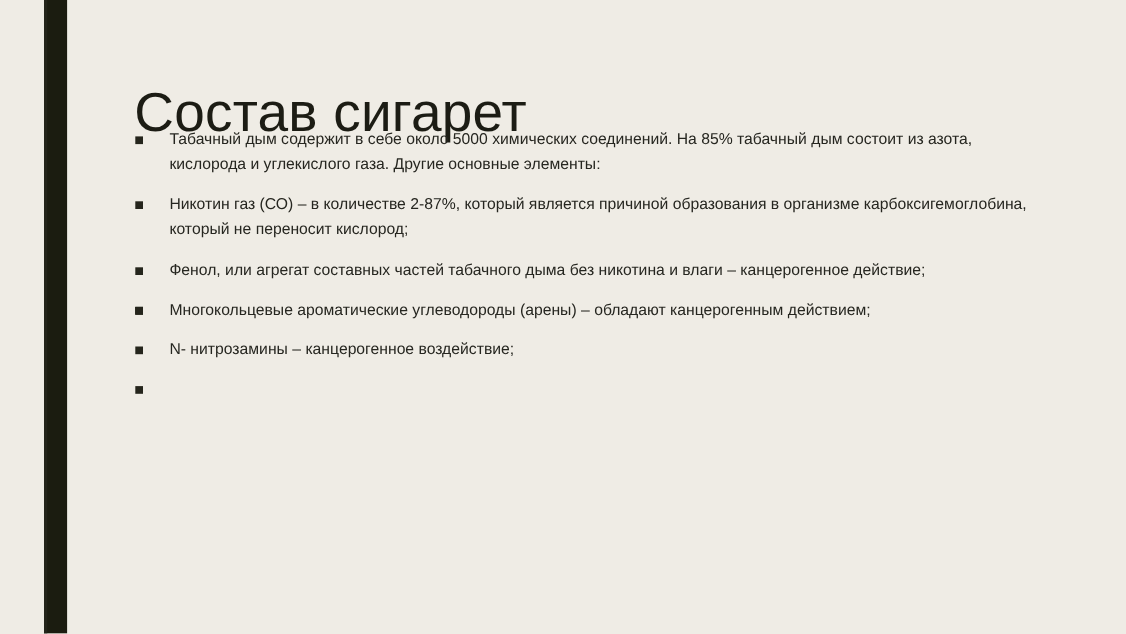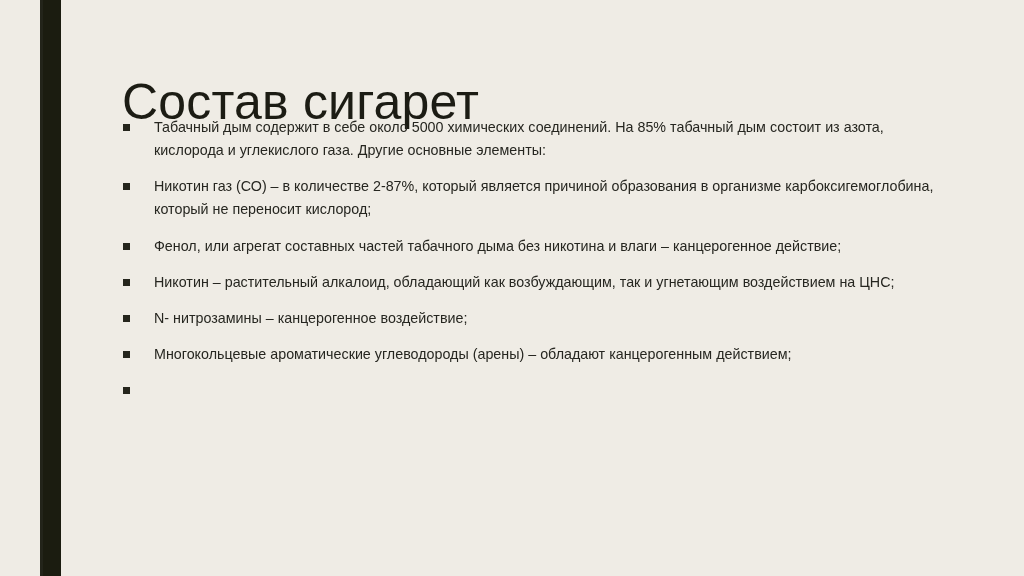--- a/index.html
+++ b/index.html
@@ -105,21 +105,21 @@
   <div class="accent-bar-inner"></div>
 
   <div class="content">
 
     <h1 class="slide-title">Состав сигарет</h1>
 
     <ul class="bullet-list" id="bullet-list">
         <li class="bullet-item"><span class="bullet-marker"></span><span class="bullet-text"><span>Табачный дым содержит в себе около 5000 химических соединений. На 85% табачный дым состоит из азота, кислорода и углекислого газа. </span><b>Другие основные элементы:</b></span></li>
         <li class="bullet-item"><span class="bullet-marker"></span><span class="bullet-text"><b>Никотин газ (СО)</b><span> – в количестве 2-87%, который является причиной образования в организме карбоксигемоглобина, который не переносит кислород;</span></span></li>
         <li class="bullet-item"><span class="bullet-marker"></span><span class="bullet-text"><b>Фенол</b><span>, или агрегат составных частей табачного дыма без никотина и влаги – канцерогенное действие;</span></span></li>
-        <li class="bullet-item"><span class="bullet-marker"></span><span class="bullet-text"><b>Никотин</b><span> – растительный алкалоид, обладающий как возбуждающим, так и угнетающим воздействием на ЦНС;</span></span></li>
         <li class="bullet-item"><span class="bullet-marker"></span></li>
+        <li class="bullet-item"><span class="bullet-marker"></span></li>
+        <li class="bullet-item"><span class="bullet-marker"></span><span class="bullet-text"><b>Многокольцевые ароматические углеводороды (арены)</b><span> – обладают канцерогенным действием;</span></span></li>
         <li class="bullet-item"><span class="bullet-marker"></span><span class="bullet-text"><b>N- нитрозамины</b><span> – канцерогенное воздействие;</span></span></li>
-        <li class="bullet-item"><span class="bullet-marker"></span><span class="bullet-text"><b>Многокольцевые ароматические углеводороды (арены)</b><span> – обладают канцерогенным действием;</span></span></li>
         <li class="bullet-item"><span class="bullet-marker"></span></li>
       </ul>
 
   </div>
 </div>
 
 </body></html>

